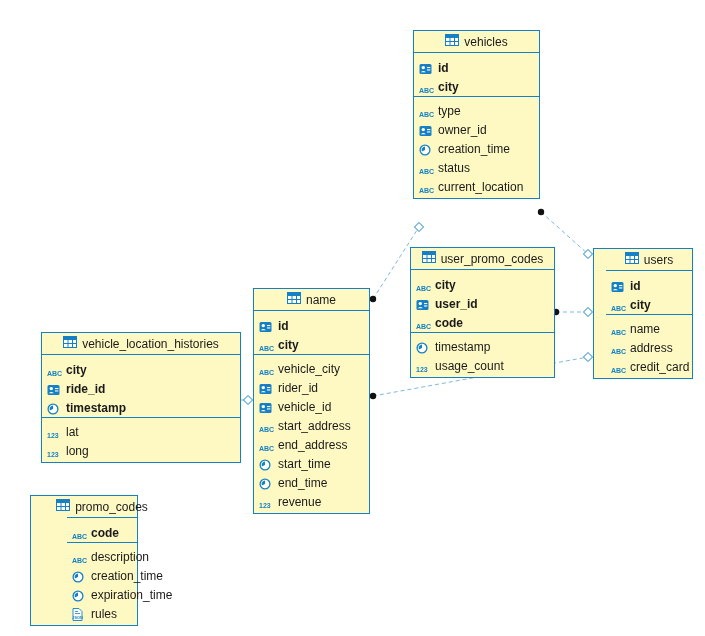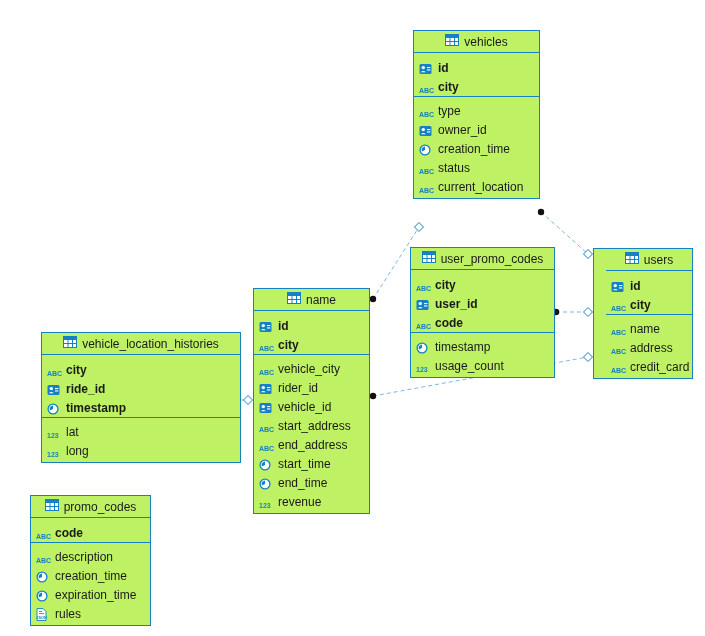--- a/index.html
+++ b/index.html
@@ -18,21 +18,21 @@
   }
   #connections {
     position: absolute;
     left: 0;
     top: 0;
     z-index: 1;
   }
   .table-card {
     position: absolute;
     z-index: 2;
-    background: #bef264;
+    background: #fef9c3;
     border: 1px solid var(--accent, #1581c4);
     color: #1a1a1a;
     font-size: 12px;
   }
   .card-header {
     display: flex;
     align-items: center;
     justify-content: center;
     gap: 5px;
     height: 22px;
@@ -68,21 +68,21 @@
     font-size: 7px;
     line-height: 1;
     letter-spacing: 0;
   }
   
   #tbl-vehicles                   { left: 413px; top: 30px;  width: 127px; }
   #tbl-user_promo_codes           { left: 410px; top: 247px; width: 145px; }
   #tbl-users                      { left: 593px; top: 248px; width: 100px; padding-left: 12px; }
   #tbl-rides                      { left: 253px; top: 288px; width: 117px; }
   #tbl-vehicle_location_histories { left: 41px;  top: 332px; width: 200px; }
-  #tbl-promo_codes                { left: 30px;  top: 495px; width: 121px; }
+  #tbl-promo_codes                { left: 30px;  top: 495px; width: 108px; padding-left: 36px; }
 </style>
 </head>
 <body>
 
 <div id="canvas">
   <svg id="connections" width="705" height="636">
       <g>
         <line x1="219" y1="400" x2="248" y2="400" stroke="#7db9e0" stroke-width="1" stroke-dasharray="4 3"></line>
         <circle cx="219" cy="400" r="3.2" fill="#111111"></circle>
         <polygon points="248,395.5 252.5,400 248,404.5 243.5,400" fill="#ffffff" stroke="#1581c4" stroke-width="1"></polygon>

